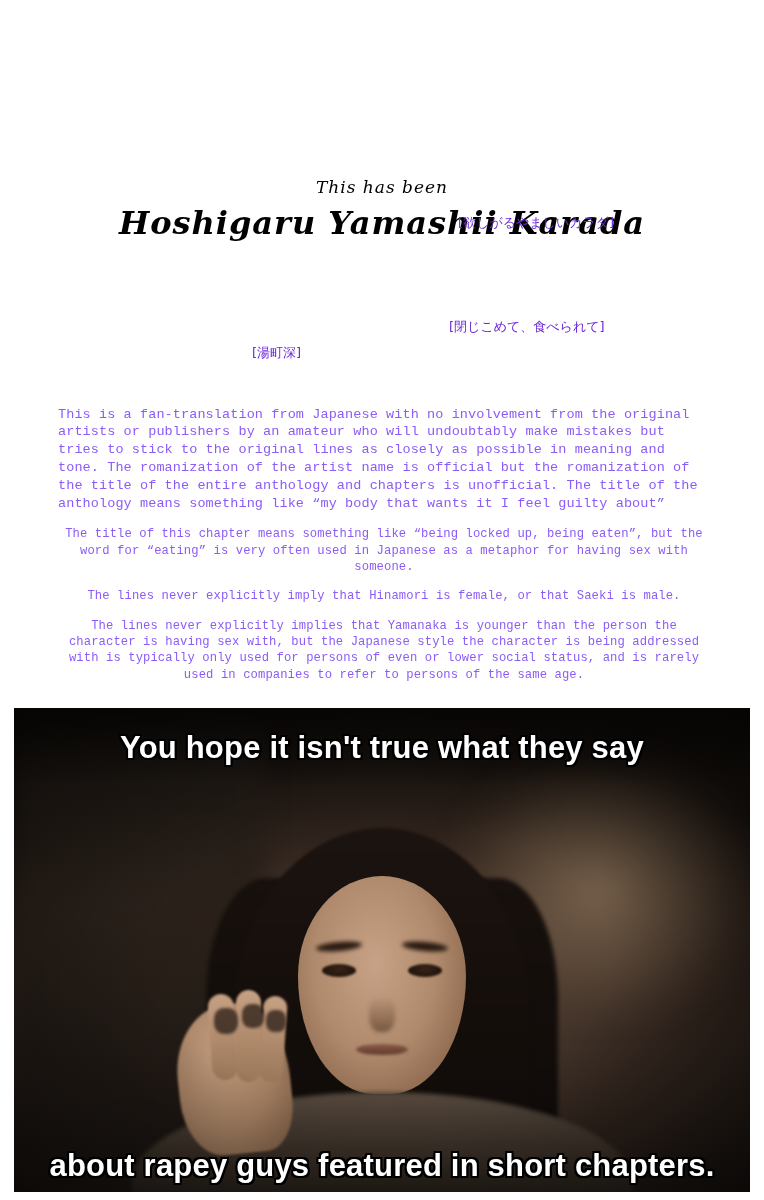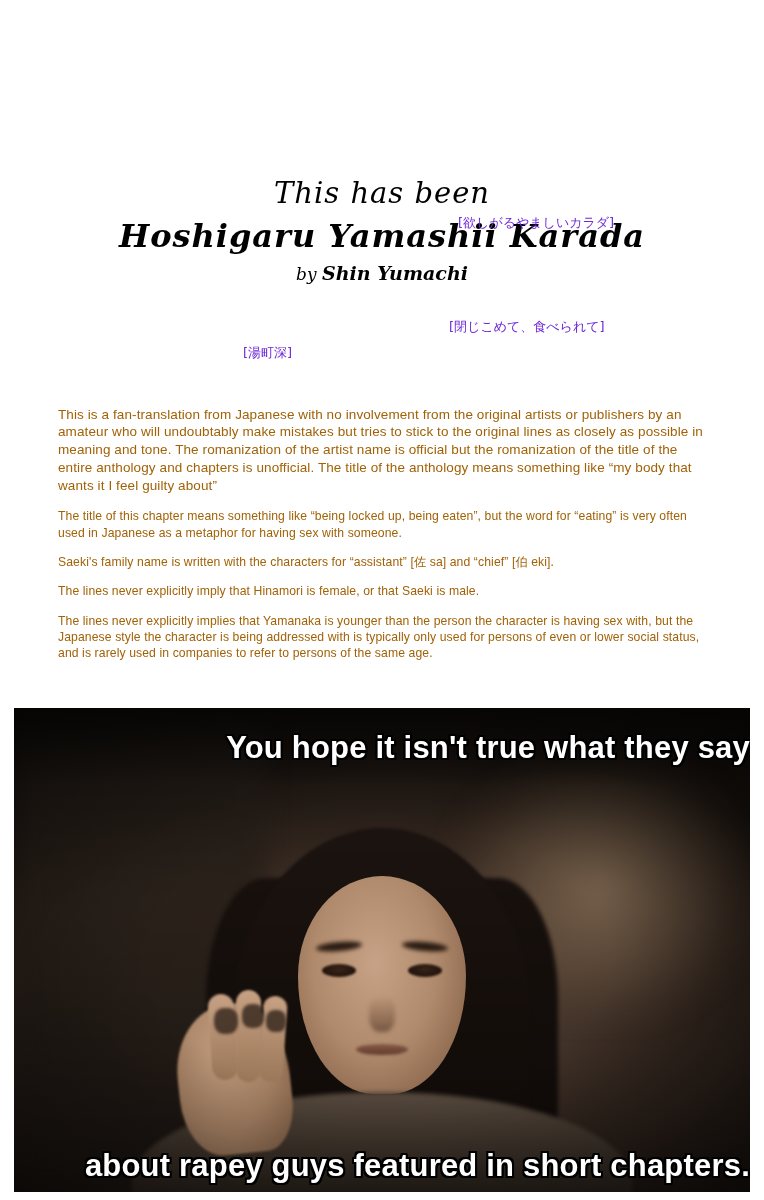--- a/index.html
+++ b/index.html
@@ -20,21 +20,21 @@
   .title-block {
     position: absolute;
     top: 178px;
     left: 0;
     width: 764px;
     text-align: center;
   }
   .line-thishasbeen {
     font-family: "DejaVu Serif", serif;
     font-style: italic;
-    font-size: 29px;
+    font-size: 17px;
     letter-spacing: 1px;
     line-height: 1.1;
   }
   .line-main {
     font-family: "DejaVu Serif", serif;
     font-style: italic;
     font-weight: bold;
     font-size: 32px;
     letter-spacing: 1px;
     line-height: 1.25;
@@ -69,43 +69,44 @@
 
   .jp-annot {
     position: absolute;
     font-family: "DejaVu Sans", sans-serif;
     font-size: 13px;
     color: #6d28d9;
     white-space: nowrap;
   }
   .jp-title-anno { top: 214px; left: 458px; }
   .jp-chapter-anno { top: 318px; left: 449px; text-align: center; }
-  .jp-author-anno { top: 344px; left: 243px; }
+  .jp-author-anno { top: 344px; left: 252px; }
 
   
   .notes {
     position: absolute;
     top: 392px;
     left: 58px;
     width: 652px;
   }
   .note {
-    font-family: Liberation Sans, sans-serif;
-    color: #a16207;
+    font-family: Liberation Mono, monospace;
+    color: #8b5cf6;
     margin-bottom: 13px;
   }
   .note-primary {
     font-size: 13.5px;
     line-height: 1.33;
     letter-spacing: 0.1px;
   }
   .note-small {
     font-size: 12.2px;
     line-height: 1.34;
     letter-spacing: 0.1px;
+    text-align: center;
   }
 
   
   .panel {
     position: absolute;
     left: 14px;
     top: 708px;
     width: 736px;
     height: 484px;
     overflow: hidden;
@@ -259,53 +260,48 @@
     filter: blur(2px);
   }
   .panel-vignette {
     position: absolute; inset: 0;
     background: radial-gradient(ellipse 78% 72% at 50% 52%, rgba(0,0,0,0) 40%, rgba(0,0,0,0.55) 100%);
   }
 
   .caption {
     position: absolute;
     left: 0; width: 100%;
-    text-align: right;
+    text-align: center;
     color: #ffffff;
     font-family: "Liberation Sans", sans-serif;
     font-weight: bold;
     font-size: 31px;
     letter-spacing: 0.2px;
     text-shadow:
       -2px -2px 0 #000, 2px -2px 0 #000, -2px 2px 0 #000, 2px 2px 0 #000,
       0 -2px 0 #000, 0 2px 0 #000, -2px 0 0 #000, 2px 0 0 #000;
   }
   .caption-top { top: 22px; }
   .caption-bottom { bottom: 8px; }
 </style>
 </head>
 <body>
 
 <div class="title-block">
   <div class="line-thishasbeen">This has been</div>
   <div class="line-main">Hoshigaru Yamashii Karada</div>
-  <div class="line-author">
-    <span>by</span>
-    <span class="author-name">Shin Yumachi</span>
-  </div>
 </div>
 
 <div class="jp-annot jp-title-anno">[欲しがるやましいカラダ]</div>
 <div class="jp-annot jp-chapter-anno">[閉じこめて、食べられて]</div>
 <div class="jp-annot jp-author-anno">[湯町深]</div>
 
 <div class="notes">
   <p class="note note-primary">This is a fan-translation from Japanese with no involvement from the original artists or publishers by an amateur who will undoubtably make mistakes but tries to stick to the original lines as closely as possible in meaning and tone. The romanization of the artist name is official but the romanization of the title of the entire anthology and chapters is unofficial. The title of the anthology means something like “my body that wants it I feel guilty about”</p>
   <p class="note note-small">The title of this chapter means something like “being locked up, being eaten”, but the word for “eating” is very often used in Japanese as a metaphor for having sex with someone.</p>
-  <p class="note note-small">Saeki's family name is written with the characters for “assistant” [佐 sa] and “chief” [伯 eki].</p>
   <p class="note note-small">The lines never explicitly imply that Hinamori is female, or that Saeki is male.</p>
   <p class="note note-small">The lines never explicitly implies that Yamanaka is younger than the person the character is having sex with, but the Japanese style the character is being addressed with is typically only used for persons of even or lower social status, and is rarely used in companies to refer to persons of the same age.</p>
 </div>
 
 <div class="panel">
   <div class="photo">
     <div class="bg-wall-left"></div>
     <div class="bg-wall-right"></div>
     <div class="bg-glow"></div>
     <div class="bg-dark-top"></div>

